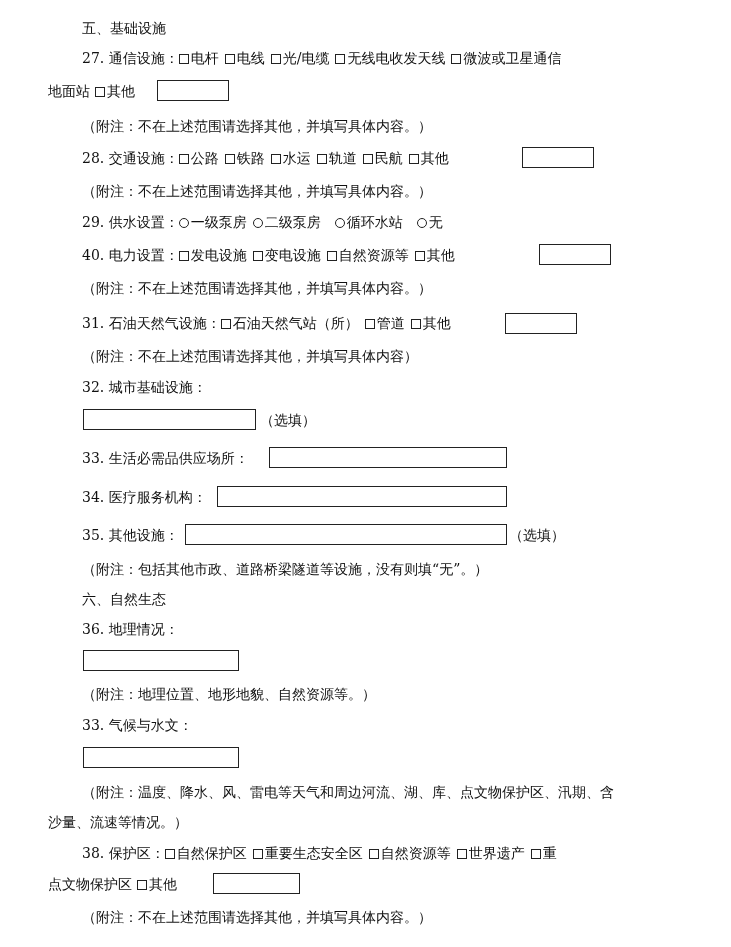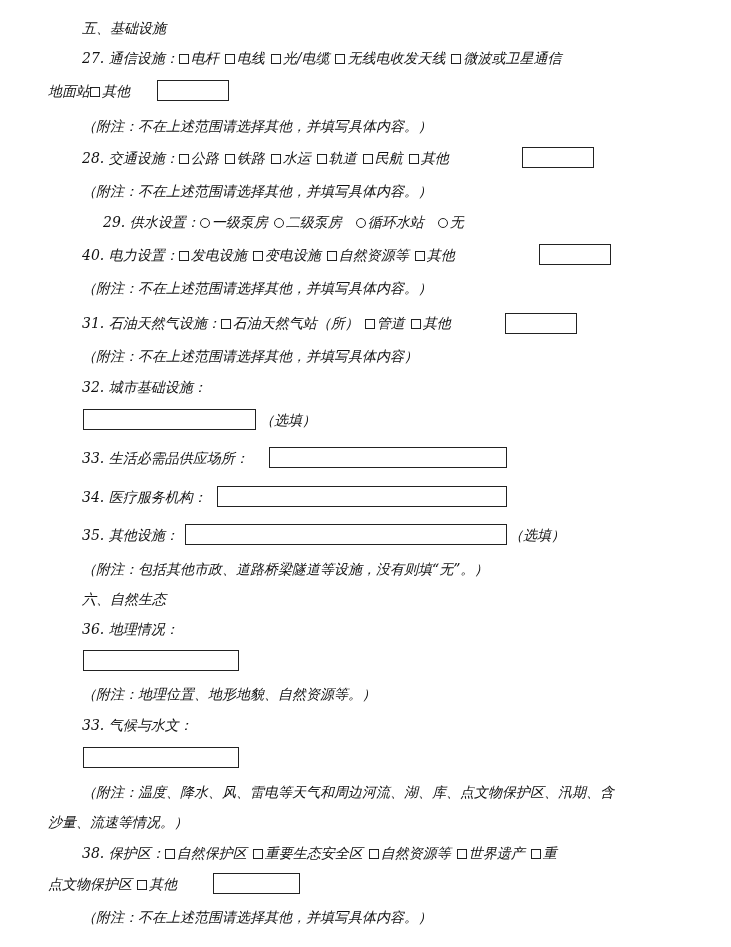--- a/index.html
+++ b/index.html
@@ -1,46 +1,46 @@
 <!DOCTYPE html>
 <html><head>
 <meta charset="utf-8">
 <style>
   html, body { margin:0; padding:0; background:#ffffff; }
   body { width:731px; height:947px; position:relative; overflow:hidden;
          font-family:"DejaVu Serif","Liberation Serif",serif; color:#111; font-size:14px; }
-  .line { position:absolute; white-space:nowrap; line-height:20px; height:20px;font-style:italic; }
+  .line { position:absolute; white-space:nowrap; line-height:20px; height:20px; }
   .cb { display:inline-block; width:10px; height:10px; border:1px solid #222; vertical-align:-1px; margin-right:2px; box-sizing:border-box; }
   .rb { display:inline-block; width:10px; height:10px; border:1px solid #222; border-radius:50%; vertical-align:-1px; margin-right:2px; box-sizing:border-box; }
   .opt { display:inline-block; margin-right:6px; cursor:pointer; }
   .opt.wide { margin-right:14px; }
   .box { position:absolute; border:1px solid #222; background:#fff; box-sizing:border-box; height:21px; }
   .box input { width:100%; height:100%; border:none; outline:none; background:transparent; padding:0 3px; box-sizing:border-box; font-size:13px; }
 </style>
 </head>
 <body>
 
 <div class="line" style="left:82px;top:18px;">五、基础设施</div>
 
 <div class="line" style="left:82px;top:48px;">
   <span>27. 通信设施：</span><span class="opt"><span class="cb"></span><span>电杆</span></span><span class="opt"><span class="cb"></span><span>电线</span></span><span class="opt"><span class="cb"></span><span>光/电缆</span></span><span class="opt"><span class="cb"></span><span>无线电收发天线</span></span><span class="opt"><span class="cb"></span><span>微波或卫星通信</span></span>
 </div>
 <div class="line" style="left:48px;top:81px;">
-  <span style="">地面站</span><span class="opt"><span class="cb"></span><span>其他</span></span>
+  <span style="margin-right:5px;">地面站</span><span class="opt"><span class="cb"></span><span>其他</span></span>
 </div>
 <div class="box" style="left:157px;top:80px;width:72px;"><input type="text" style=""></div>
 <div class="line" style="left:82px;top:116px;">（附注：不在上述范围请选择其他，并填写具体内容。）</div>
 
 <div class="line" style="left:82px;top:148px;">
   <span>28. 交通设施：</span><span class="opt"><span class="cb"></span><span>公路</span></span><span class="opt"><span class="cb"></span><span>铁路</span></span><span class="opt"><span class="cb"></span><span>水运</span></span><span class="opt"><span class="cb"></span><span>轨道</span></span><span class="opt"><span class="cb"></span><span>民航</span></span><span class="opt"><span class="cb"></span><span>其他</span></span>
 </div>
 <div class="box" style="left:522px;top:147px;width:72px;"><input type="text" style=""></div>
 <div class="line" style="left:82px;top:181px;">（附注：不在上述范围请选择其他，并填写具体内容。）</div>
 
-<div class="line" style="left:82px;top:212px;margin-left:21px;">
+<div class="line" style="left:82px;top:212px;">
   <span>29. 供水设置：</span><span class="opt"><span class="rb"></span><span>一级泵房</span></span><span class="opt wide"><span class="rb"></span><span>二级泵房</span></span><span class="opt wide"><span class="rb"></span><span>循环水站</span></span><span class="opt"><span class="rb"></span><span>无</span></span>
 </div>
 
 <div class="line" style="left:82px;top:245px;">
   <span>40. 电力设置：</span><span class="opt"><span class="cb"></span><span>发电设施</span></span><span class="opt"><span class="cb"></span><span>变电设施</span></span><span class="opt"><span class="cb"></span><span>自然资源等</span></span><span class="opt"><span class="cb"></span><span>其他</span></span>
 </div>
 <div class="box" style="left:539px;top:244px;width:72px;"><input type="text" style=""></div>
 <div class="line" style="left:82px;top:278px;">（附注：不在上述范围请选择其他，并填写具体内容。）</div>
 
 <div class="line" style="left:82px;top:313px;">

